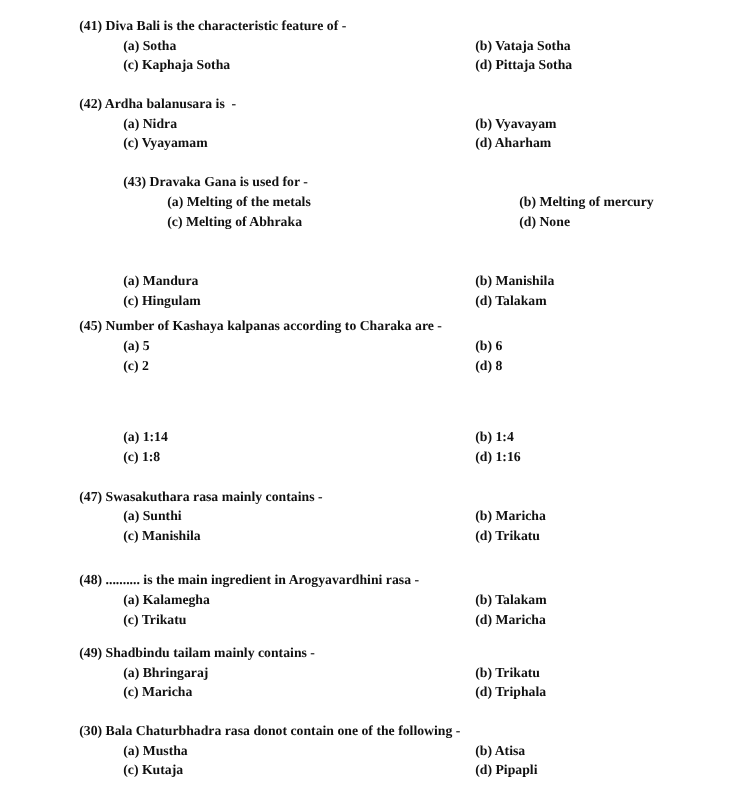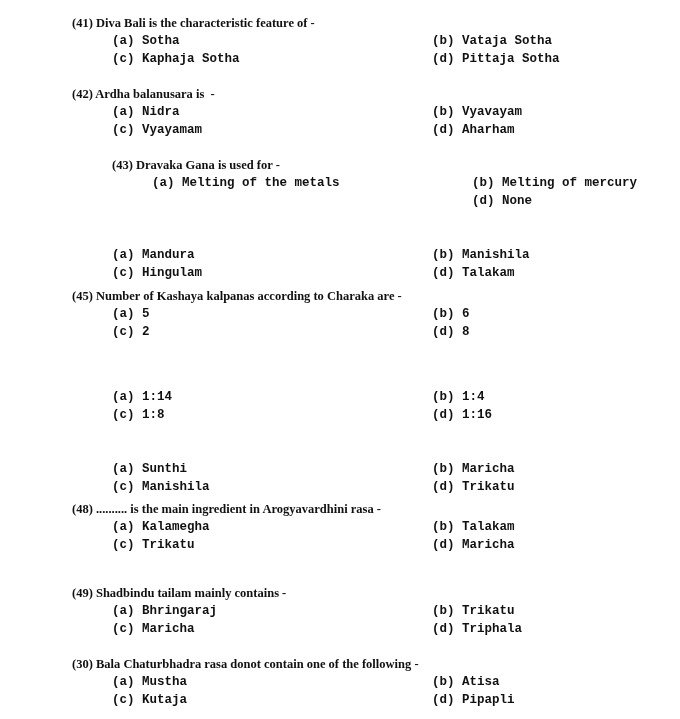--- a/index.html
+++ b/index.html
@@ -27,21 +27,20 @@
       position: absolute;
       left: 72px;
       top: 0;
       white-space: pre;
       line-height: 16px;
     }
     .opt {
       position: absolute;
       white-space: pre;
       line-height: 16px;
-      font-family: Liberation Mono, monospace;
     }
     .opt.a { left: 112px; top: 18px; }
     .opt.b { left: 432px; top: 18px; }
     .opt.c { left: 112px; top: 36px; }
     .opt.d { left: 432px; top: 36px; }
   </style>
 </head>
 <body>
 
 <div>
@@ -59,20 +58,21 @@
     <div class="opt a">(a) Nidra</div>
     <div class="opt b">(b) Vyavayam</div>
     <div class="opt c">(c) Vyayamam</div>
     <div class="opt d">(d) Aharham</div>
   </div>
 
   <div class="q" style="top:157px;margin-left:40px;">
     <div class="q-text">(43) Dravaka Gana is used for -</div>
     <div class="opt a">(a) Melting of the metals</div>
     <div class="opt b">(b) Melting of mercury</div>
+    <div class="opt c">(c) Melting of Abhraka</div>
     <div class="opt d">(d) None</div>
   </div>
 
   <div class="q" style="top:229px;">
     <div class="opt a">(a) Mandura</div>
     <div class="opt b">(b) Manishila</div>
     <div class="opt c">(c) Hingulam</div>
     <div class="opt d">(d) Talakam</div>
   </div>
 
@@ -85,27 +85,28 @@
   </div>
 
   <div class="q" style="top:371px;">
     <div class="opt a">(a) 1:14</div>
     <div class="opt b">(b) 1:4</div>
     <div class="opt c">(c) 1:8</div>
     <div class="opt d">(d) 1:16</div>
   </div>
 
   <div class="q" style="top:443px;">
+    <div class="q-text">(47) Swasakuthara rasa mainly contains -</div>
     <div class="opt a">(a) Sunthi</div>
     <div class="opt b">(b) Maricha</div>
     <div class="opt c">(c) Manishila</div>
     <div class="opt d">(d) Trikatu</div>
   </div>
 
-  <div class="q" style="top:501px;">
+  <div class="q" style="top:519px;">
     <div class="q-text">(48) .......... is the main ingredient in Arogyavardhini rasa -</div>
     <div class="opt a">(a) Kalamegha</div>
     <div class="opt b">(b) Talakam</div>
     <div class="opt c">(c) Trikatu</div>
     <div class="opt d">(d) Maricha</div>
   </div>
 
   <div class="q" style="top:585px;">
     <div class="q-text">(49) Shadbindu tailam mainly contains -</div>
     <div class="opt a">(a) Bhringaraj</div>

